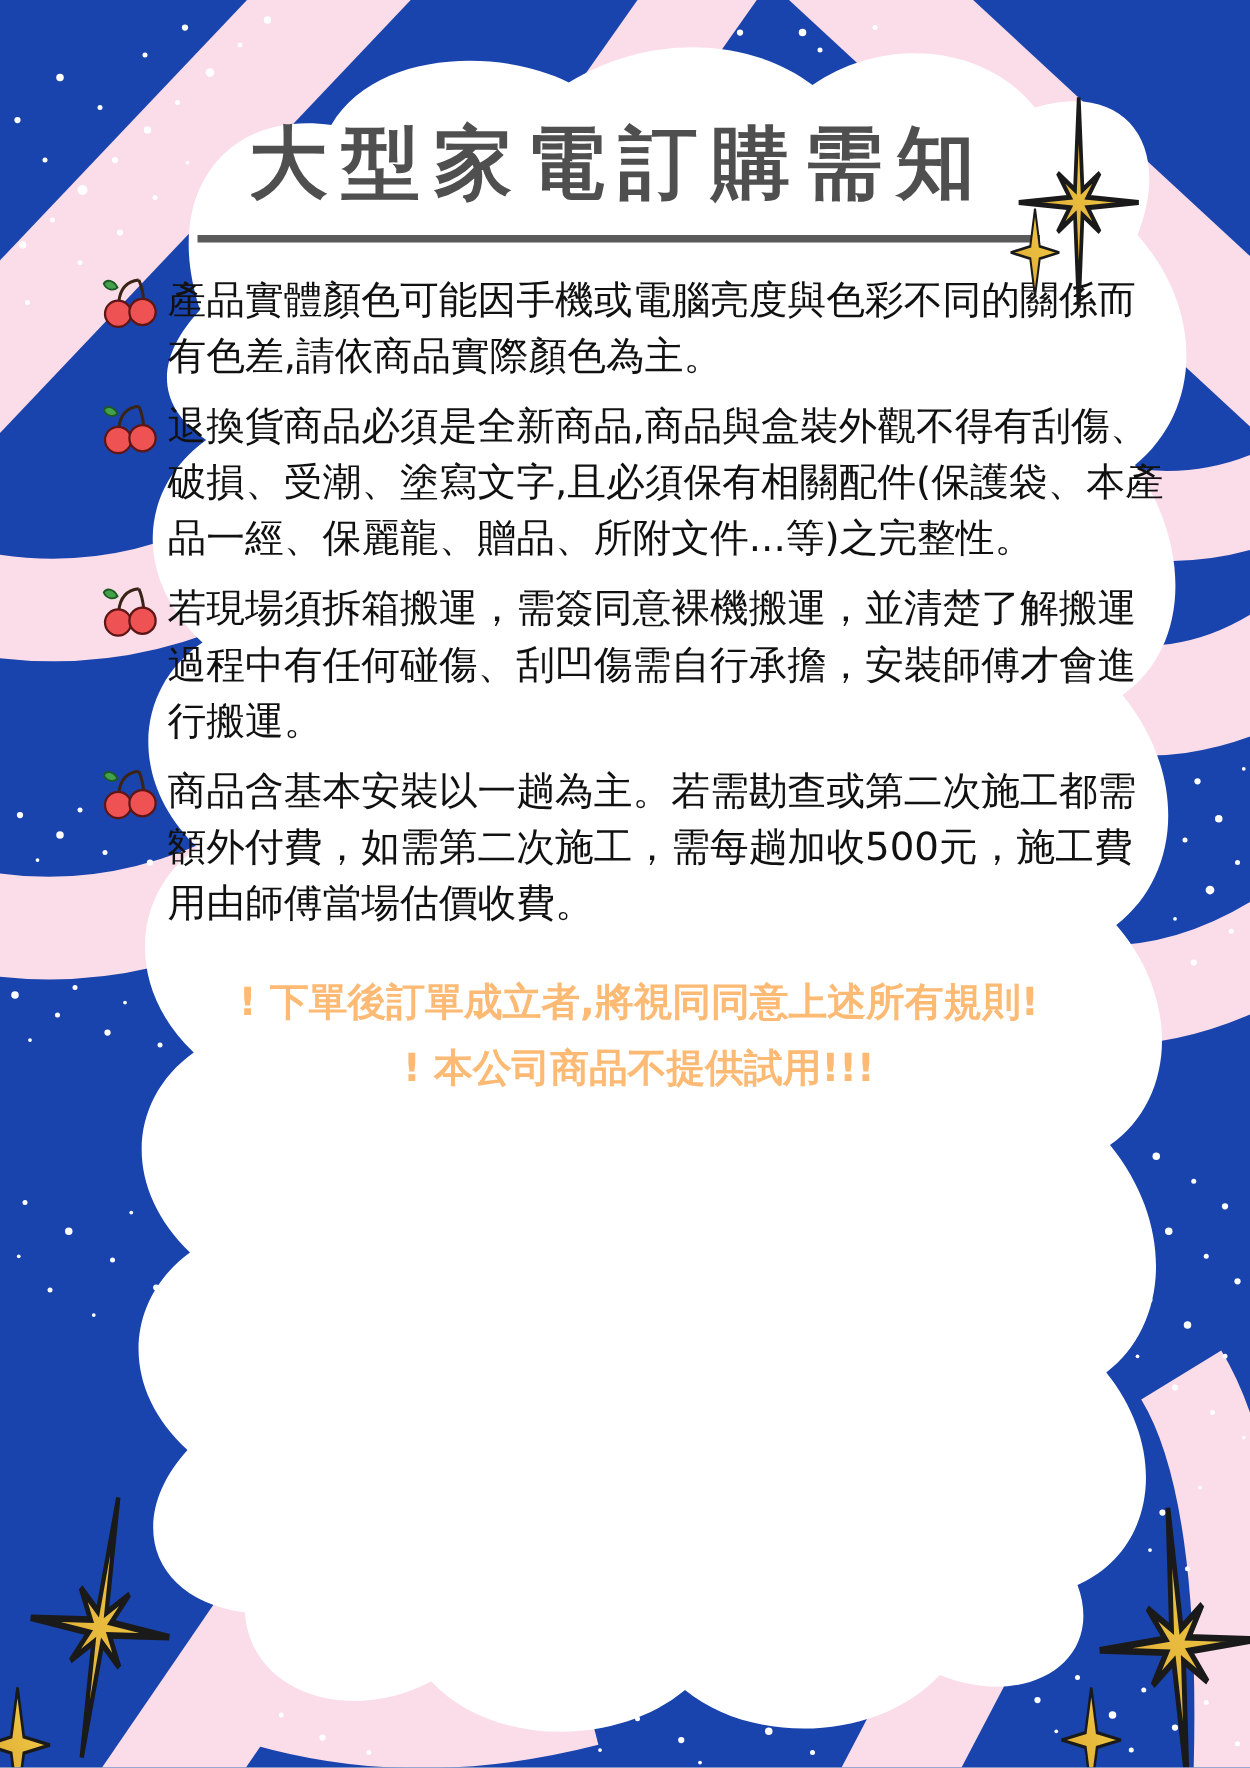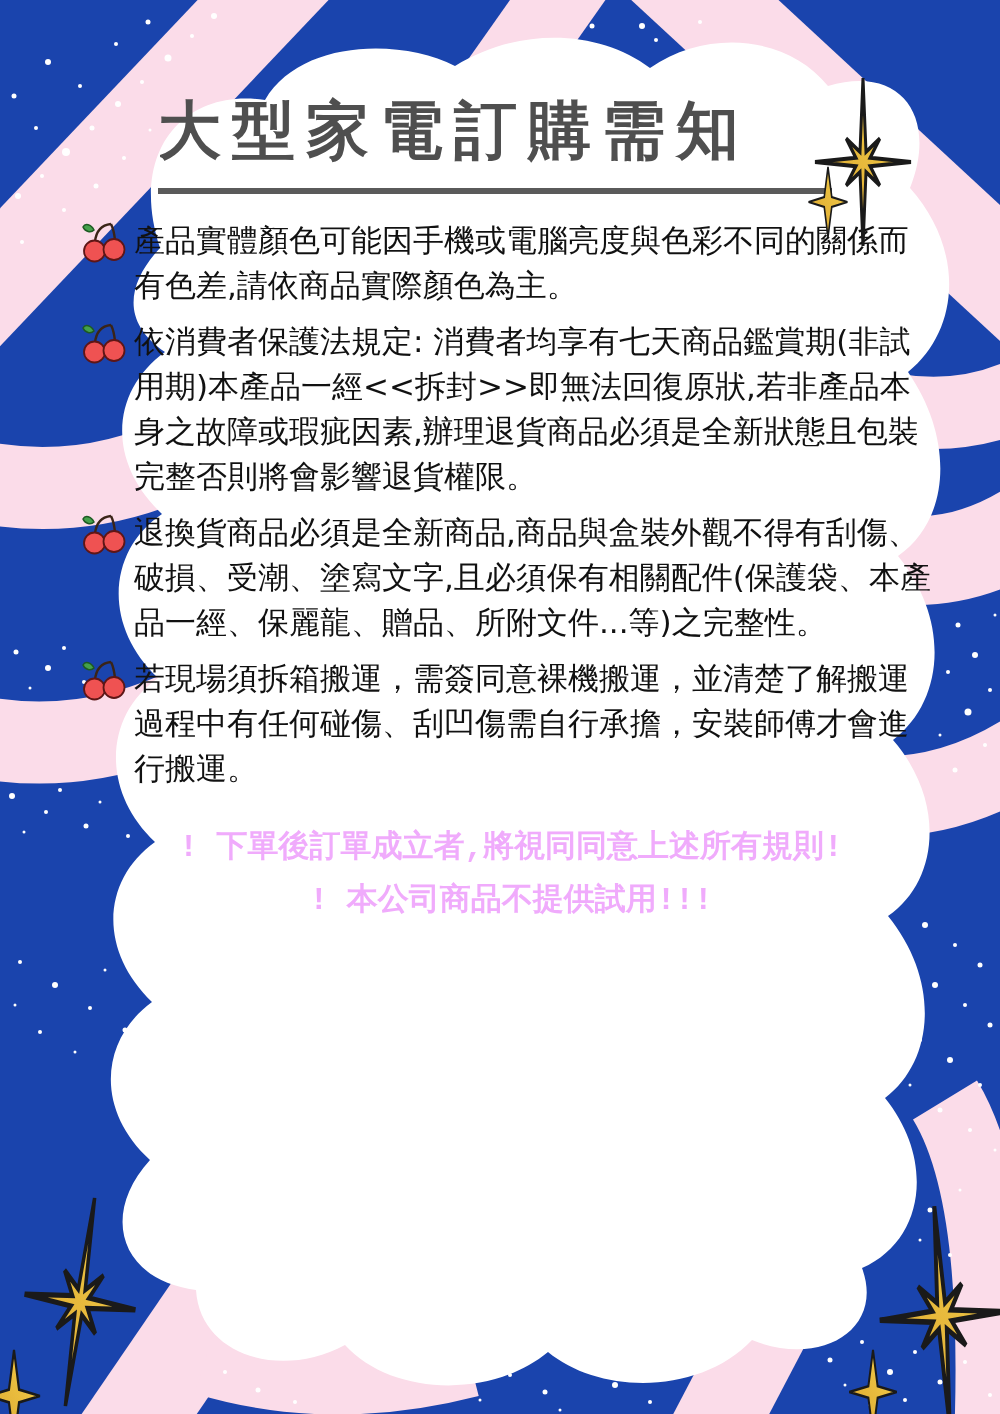--- a/index.html
+++ b/index.html
@@ -6,34 +6,34 @@
   .page{
     position:relative;width:1000px;height:1414px;overflow:hidden;
     background:#1a44ad;
     font-family:"DejaVu Sans","Liberation Sans",sans-serif;
   }
   svg.bg,svg.fg{position:absolute;left:0;top:0;width:1000px;height:1414px;}
   svg.fg{z-index:3;pointer-events:none;}
   .content{position:absolute;left:90px;right:68px;top:88px;z-index:2;}
   h1.title{
     font-size:63px;font-weight:700;color:#4f4f4f;
-    letter-spacing:11px;text-align:left;
+    letter-spacing:11px;text-align:center;
     margin:0 100px 24px 68px;padding:0 0 14px 0;
     border-bottom:6px solid #5a5a5a;white-space:nowrap;
   }
   ul.notices{list-style:none;margin:0;padding:0;}
   li.notice{
     display:flex;align-items:flex-start;gap:6px;
     margin:0 0 11px 0;
     font-size:31px;line-height:45px;color:#111;font-weight:500;
   }
   li.notice .cherry{flex:0 0 46px;margin-top:3px;margin-left:-8px;}
   li.notice p{margin:0;}
   .footer{margin-top:30px;text-align:center;font-weight:700;
-          font-size:31px;line-height:53px;color:#f0abfc;font-family:Liberation Mono, monospace;}
+          font-size:31px;line-height:53px;color:#fdba74;}
   .footer p{margin:0;}
 </style>
 </head>
 <body>
 
 <div class="page">
 
   <svg class="bg" viewBox="0 0 1000 1414" aria-hidden="true">
     <rect x="0" y="0" width="1000" height="1414" fill="#1a44ad"></rect>
 
@@ -211,45 +211,45 @@
       <li class="notice">
         <span class="cherry">
           <svg width="46" height="42" viewBox="0 0 46 42">
             <path d="M12,9 C9,3 3,2 1,6 C3,11 9,12 12,9 Z" fill="#44a14b" stroke="#1d5a23" stroke-width="1.5"></path>
             <path d="M13,21 C14,10 20,4 29,3" fill="none" stroke="#3a2417" stroke-width="2.4"></path>
             <path d="M33,19 C32,10 30,5 29,3" fill="none" stroke="#3a2417" stroke-width="2.4"></path>
             <circle cx="12.5" cy="30" r="10.5" fill="#ef5252" stroke="#5d1616" stroke-width="1.8"></circle>
             <circle cx="32" cy="28.5" r="10.5" fill="#ef5252" stroke="#5d1616" stroke-width="1.8"></circle>
           </svg>
         </span>
-        <p>依消費者保護法規定: 消費者均享有七天商品鑑賞期(非試用期)本產品一經&lt;&lt;拆封&gt;&gt;即無法回復原狀,若非產品本身之故障或瑕疵因素,辦理退貨商品必須是全新狀態且包裝完整否則將會影響退貨權限。</p>
-      </li>
-      <li class="notice">
-        <span class="cherry">
-          <svg width="46" height="42" viewBox="0 0 46 42">
-            <path d="M12,9 C9,3 3,2 1,6 C3,11 9,12 12,9 Z" fill="#44a14b" stroke="#1d5a23" stroke-width="1.5"></path>
-            <path d="M13,21 C14,10 20,4 29,3" fill="none" stroke="#3a2417" stroke-width="2.4"></path>
-            <path d="M33,19 C32,10 30,5 29,3" fill="none" stroke="#3a2417" stroke-width="2.4"></path>
-            <circle cx="12.5" cy="30" r="10.5" fill="#ef5252" stroke="#5d1616" stroke-width="1.8"></circle>
-            <circle cx="32" cy="28.5" r="10.5" fill="#ef5252" stroke="#5d1616" stroke-width="1.8"></circle>
-          </svg>
-        </span>
         <p>退換貨商品必須是全新商品,商品與盒裝外觀不得有刮傷、破損、受潮、塗寫文字,且必須保有相關配件(保護袋、本產品一經、保麗龍、贈品、所附文件...等)之完整性。</p>
       </li>
       <li class="notice">
         <span class="cherry">
           <svg width="46" height="42" viewBox="0 0 46 42">
             <path d="M12,9 C9,3 3,2 1,6 C3,11 9,12 12,9 Z" fill="#44a14b" stroke="#1d5a23" stroke-width="1.5"></path>
             <path d="M13,21 C14,10 20,4 29,3" fill="none" stroke="#3a2417" stroke-width="2.4"></path>
             <path d="M33,19 C32,10 30,5 29,3" fill="none" stroke="#3a2417" stroke-width="2.4"></path>
             <circle cx="12.5" cy="30" r="10.5" fill="#ef5252" stroke="#5d1616" stroke-width="1.8"></circle>
             <circle cx="32" cy="28.5" r="10.5" fill="#ef5252" stroke="#5d1616" stroke-width="1.8"></circle>
           </svg>
         </span>
         <p>若現場須拆箱搬運，需簽同意裸機搬運，並清楚了解搬運過程中有任何碰傷、刮凹傷需自行承擔，安裝師傅才會進行搬運。</p>
+      </li>
+      <li class="notice">
+        <span class="cherry">
+          <svg width="46" height="42" viewBox="0 0 46 42">
+            <path d="M12,9 C9,3 3,2 1,6 C3,11 9,12 12,9 Z" fill="#44a14b" stroke="#1d5a23" stroke-width="1.5"></path>
+            <path d="M13,21 C14,10 20,4 29,3" fill="none" stroke="#3a2417" stroke-width="2.4"></path>
+            <path d="M33,19 C32,10 30,5 29,3" fill="none" stroke="#3a2417" stroke-width="2.4"></path>
+            <circle cx="12.5" cy="30" r="10.5" fill="#ef5252" stroke="#5d1616" stroke-width="1.8"></circle>
+            <circle cx="32" cy="28.5" r="10.5" fill="#ef5252" stroke="#5d1616" stroke-width="1.8"></circle>
+          </svg>
+        </span>
+        <p>商品含基本安裝以一趟為主。若需勘查或第二次施工都需額外付費，如需第二次施工，需每趟加收500元，施工費用由師傅當場估價收費。</p>
       </li>
     </ul>
 
     <div class="footer">
       <p>! 下單後訂單成立者,將視同同意上述所有規則!</p>
       <p>! 本公司商品不提供試用!!!</p>
     </div>
   </div>
 
   <svg class="fg" viewBox="0 0 1000 1414" aria-hidden="true">

